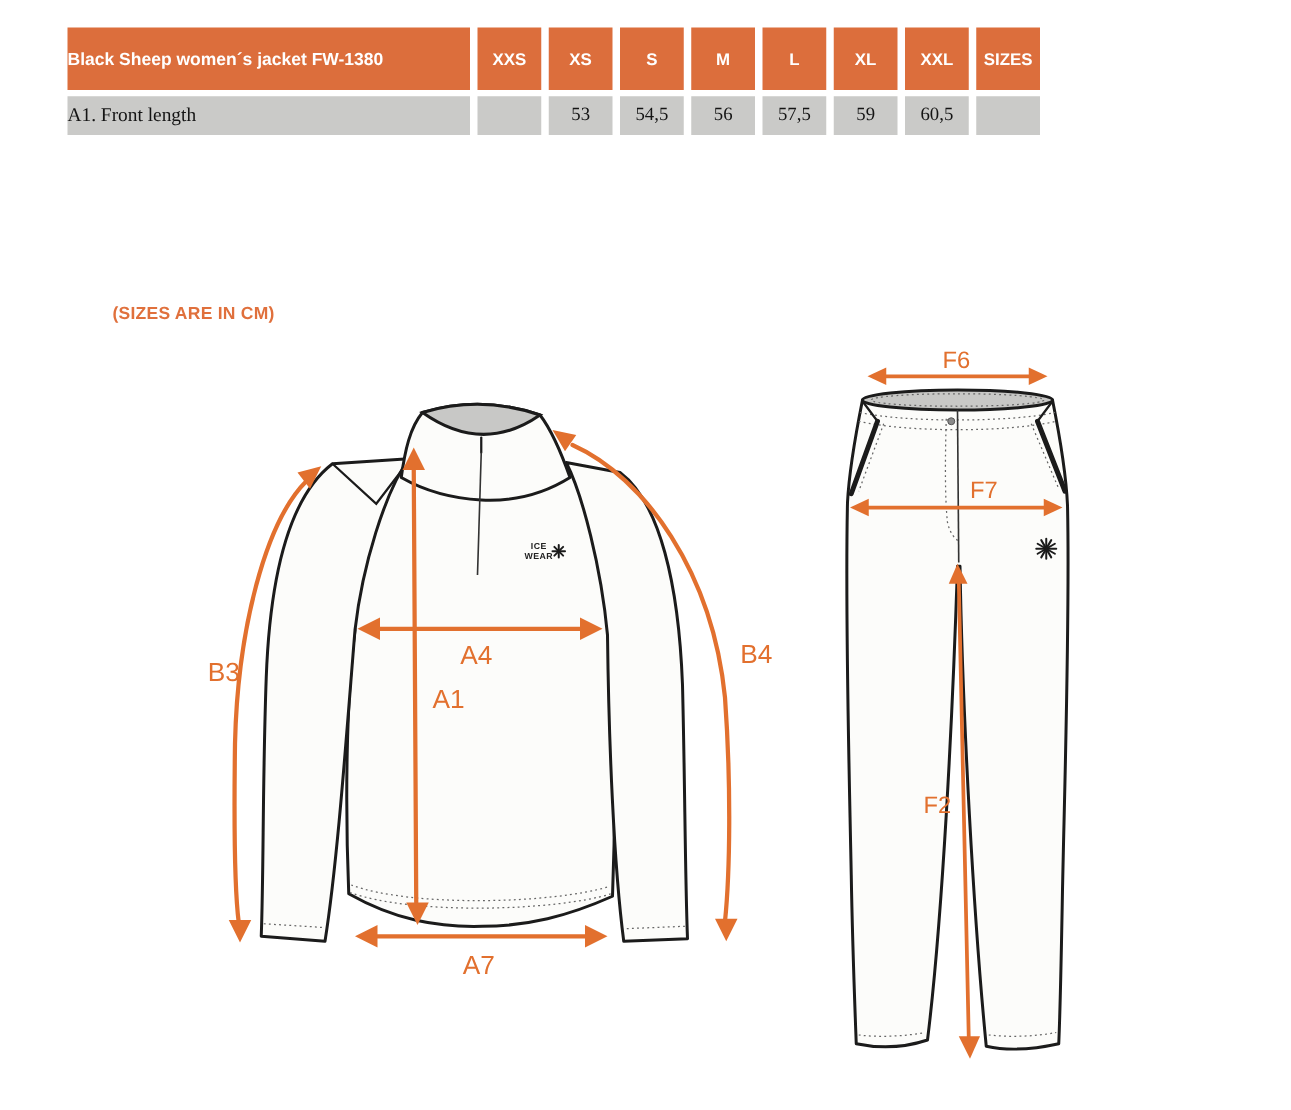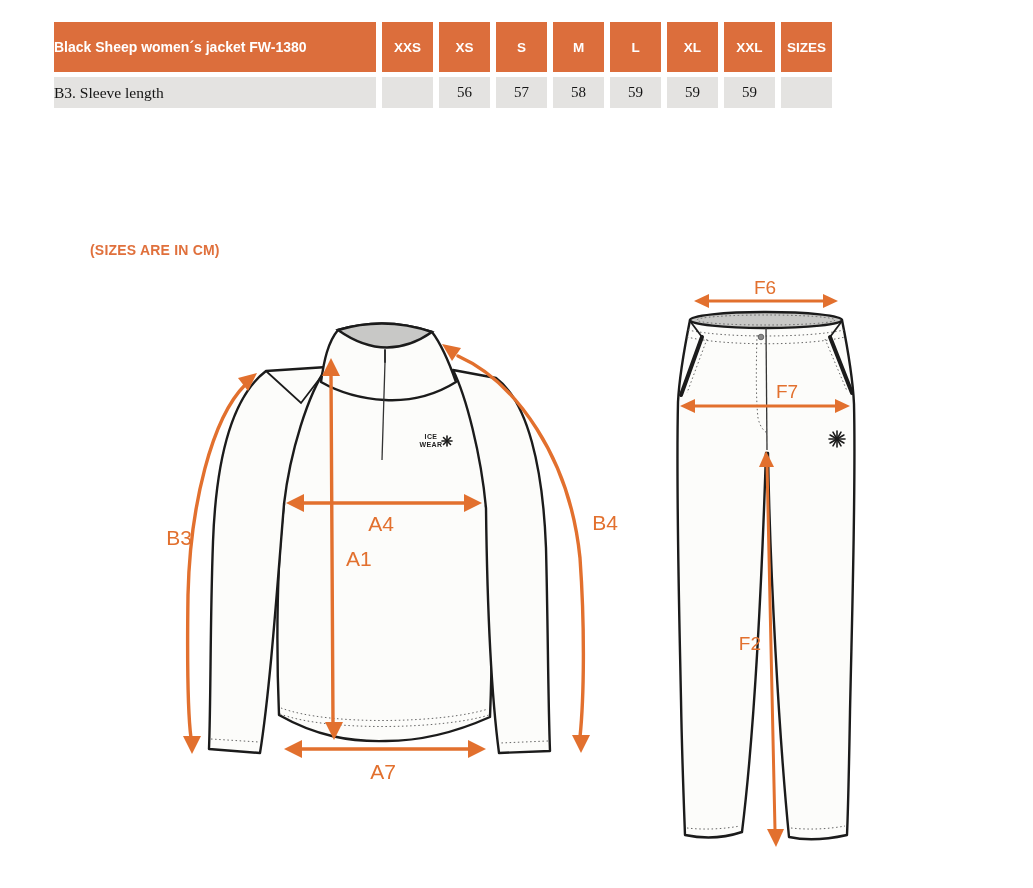--- a/index.html
+++ b/index.html
@@ -73,29 +73,29 @@
         <th class="size-cell">XS</th>
         <th class="size-cell">S</th>
         <th class="size-cell">M</th>
         <th class="size-cell">L</th>
         <th class="size-cell">XL</th>
         <th class="size-cell">XXL</th>
         <th class="size-cell">SIZES</th>
       </tr>
     </thead>
     <tbody>
-      <tr class="row-light">
-        <td class="row-label">B3. Sleeve length</td>
+      <tr class="row-dark">
+        <td class="row-label">A1. Front length</td>
         <td class="row-value"></td>
+        <td class="row-value">53</td>
+        <td class="row-value">54,5</td>
         <td class="row-value">56</td>
-        <td class="row-value">57</td>
-        <td class="row-value">58</td>
+        <td class="row-value">57,5</td>
         <td class="row-value">59</td>
-        <td class="row-value">59</td>
-        <td class="row-value">59</td>
+        <td class="row-value">60,5</td>
         <td class="row-value"></td>
       </tr>
     </tbody>
   </table>
 
   <div class="sizes-note">(SIZES ARE IN CM)</div>
 
   <svg id="jacket-svg" class="diagram" width="510" height="510" viewBox="0 0 510 510" xmlns="http://www.w3.org/2000/svg">
 
     <path class="outline" d="M150,92 C190,78 320,80 372,96 C374,150 366,185 362,216 C368,272 369,352 366,427

